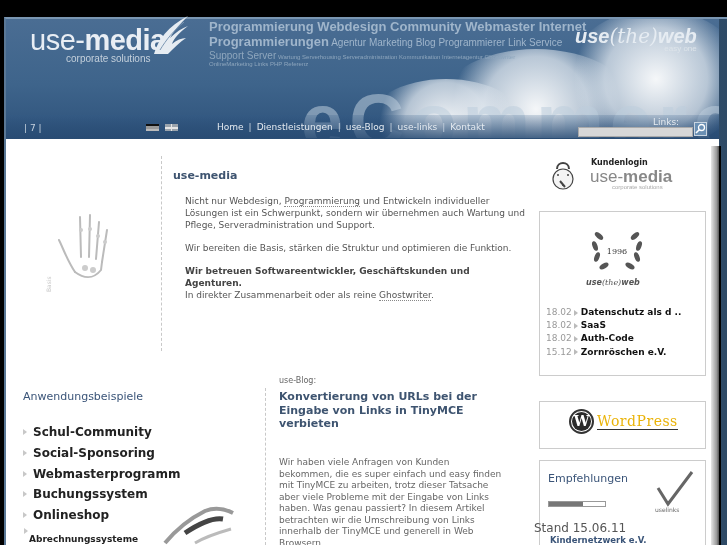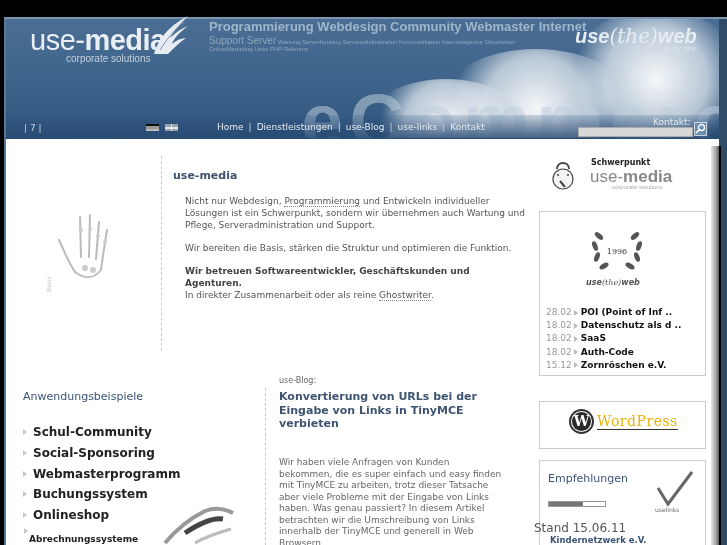--- a/index.html
+++ b/index.html
@@ -142,20 +142,21 @@
   <div class="l1"><span>use-</span><b>media</b></div>
   <div class="l2">corporate solutions</div>
 </a>
 <svg class="wing" viewBox="0 0 38 42">
   <path d="M2 40 C6 26 16 12 36 2 C28 10 22 16 18 24 C24 18 30 14 36 12 C28 18 22 24 20 30 C24 26 30 24 34 24 C28 28 22 34 16 40 Z" fill="#e6ecf2"></path>
   <path d="M8 36 C14 26 22 16 32 8" stroke="#7d98b4" stroke-width="1" fill="none"></path>
 </svg>
 
 <div class="tagcloud">
   <div class="r1">Programmierung Webdesign Community Webmaster Internet</div>
+  <div class="r2"><b>Programmierungen</b> <span>Agentur Marketing Blog Programmierer Link Service</span></div>
   <div class="r3"><span class="big">Support Server</span> <span>Wartung Serverhousing Serveradministration Kommunikation Internetagentur Ghostwriter</span></div>
   <div class="r4">OnlineMarketing Links PHP Referenz</div>
 </div>
 
 <div class="usetheweb">
   <div class="m"><span>use</span><i>(the)</i><span>web</span></div>
   <div class="s">easy one</div>
 </div>
 
 <div class="navbar"></div>
@@ -168,21 +169,21 @@
   <a>Home</a>
   <span class="sep">|</span>
   <a>Dienstleistungen</a>
   <span class="sep">|</span>
   <a>use-Blog</a>
   <span class="sep">|</span>
   <a>use-links</a>
   <span class="sep">|</span>
   <a>Kontakt</a>
 </nav>
-<div class="search-label">Kontakt:</div>
+<div class="search-label">Links:</div>
 <div class="search-input"></div>
 <div class="search-btn">
   <svg width="11" height="11" viewBox="0 0 11 11">
       <circle cx="6.5" cy="4.5" r="3" stroke="#fff" stroke-width="1.3" fill="none"></circle>
       <line x1="4.3" y1="6.7" x2="1" y2="10" stroke="#fff" stroke-width="1.6"></line>
     </svg>
 </div>
 
 <div class="content"></div>
 <div class="scroll-gutter"></div>
@@ -255,21 +256,21 @@
 <div class="blog-text">Wir haben viele Anfragen von Kunden bekommen, die es super einfach und easy finden mit TinyMCE zu arbeiten, trotz dieser Tatsache aber viele Probleme mit der Eingabe von Links haben. Was genau passiert? In diesem Artikel betrachten wir die Umschreibung von Links innerhalb der TinyMCE und generell in Web Browsern.</div>
 
 <svg class="lock" viewBox="0 0 26 36">
   <path d="M7 12 C7 4 19 4 19 12" stroke="#444" stroke-width="2" fill="none"></path>
   <circle cx="13" cy="22" r="10" stroke="#444" stroke-width="1.2" fill="#f4f4f4"></circle>
   <circle cx="8" cy="18" r="1" fill="#444"></circle>
     <circle cx="18" cy="18" r="1" fill="#444"></circle>
     <circle cx="13" cy="28" r="1" fill="#444"></circle>
   <path d="M10 24 L15 30" stroke="#444" stroke-width="2"></path>
 </svg>
-<a class="kundenlogin">Schwerpunkt</a>
+<a class="kundenlogin">Kundenlogin</a>
 <div class="um-small">
   <div class="a"><span>use-</span><b>media</b></div>
   <div class="b">corporate solutions</div>
 </div>
 
 <div class="box box-1996"></div>
 <svg class="wreath" viewBox="0 0 56 46">
   <g fill="#555">
     <ellipse cx="10" cy="8" rx="5" ry="2.5" transform="rotate(40 10 8)"></ellipse>
     <ellipse cx="6" cy="18" rx="5" ry="2.5" transform="rotate(70 6 18)"></ellipse>
@@ -279,25 +280,20 @@
     <ellipse cx="50" cy="18" rx="5" ry="2.5" transform="rotate(-70 50 18)"></ellipse>
     <ellipse cx="48" cy="29" rx="5" ry="2.5" transform="rotate(-110 48 29)"></ellipse>
     <ellipse cx="41" cy="38" rx="5" ry="2.5" transform="rotate(-150 41 38)"></ellipse>
   </g>
   <text x="28" y="26" font-size="8" text-anchor="middle" fill="#333" font-family="DejaVu Serif, serif">1996</text>
 </svg>
 <div class="utw-small"><span>use</span><i>(the)</i><span>web</span></div>
 
 <ul class="news">
   <li>
-      <span class="date">28.02</span>
-      <span class="tri"></span>
-      <span class="ttl">POI (Point of Inf ..</span>
-    </li>
-  <li>
       <span class="date">18.02</span>
       <span class="tri"></span>
       <span class="ttl">Datenschutz als d ..</span>
     </li>
   <li>
       <span class="date">18.02</span>
       <span class="tri"></span>
       <span class="ttl">SaaS</span>
     </li>
   <li>

